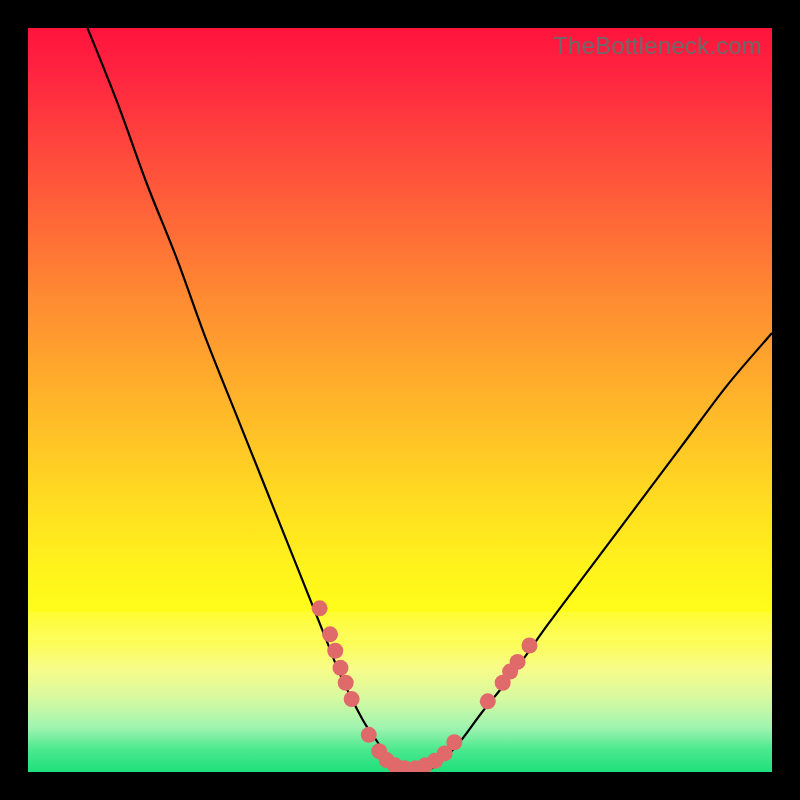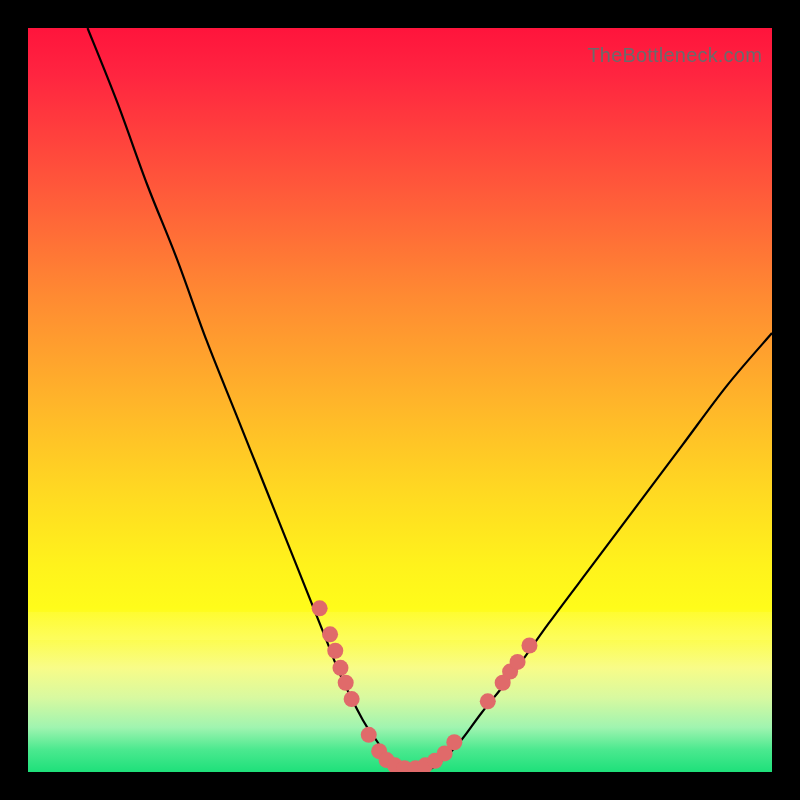--- a/index.html
+++ b/index.html
@@ -29,24 +29,24 @@
       #fdfd4d 82%,
       #f8fc88 86%,
       #d8f9a0 90%,
       #a0f4b0 94%,
       #4be98f 97%,
       #1ee07a 100%
     );
   }
   .watermark {
     position: absolute;
-    top: 16px;
+    top: 4px;
     right: 10px;
     color: #6b6b6b;
-    font-size: 20px;
+    font-size: 24px;
     font-weight: 500;
     letter-spacing: 0.2px;
     z-index: 5;
   }
   svg.curve {
     position: absolute;
     left: 0;
     top: 0;
     width: 744px;
     height: 744px;

